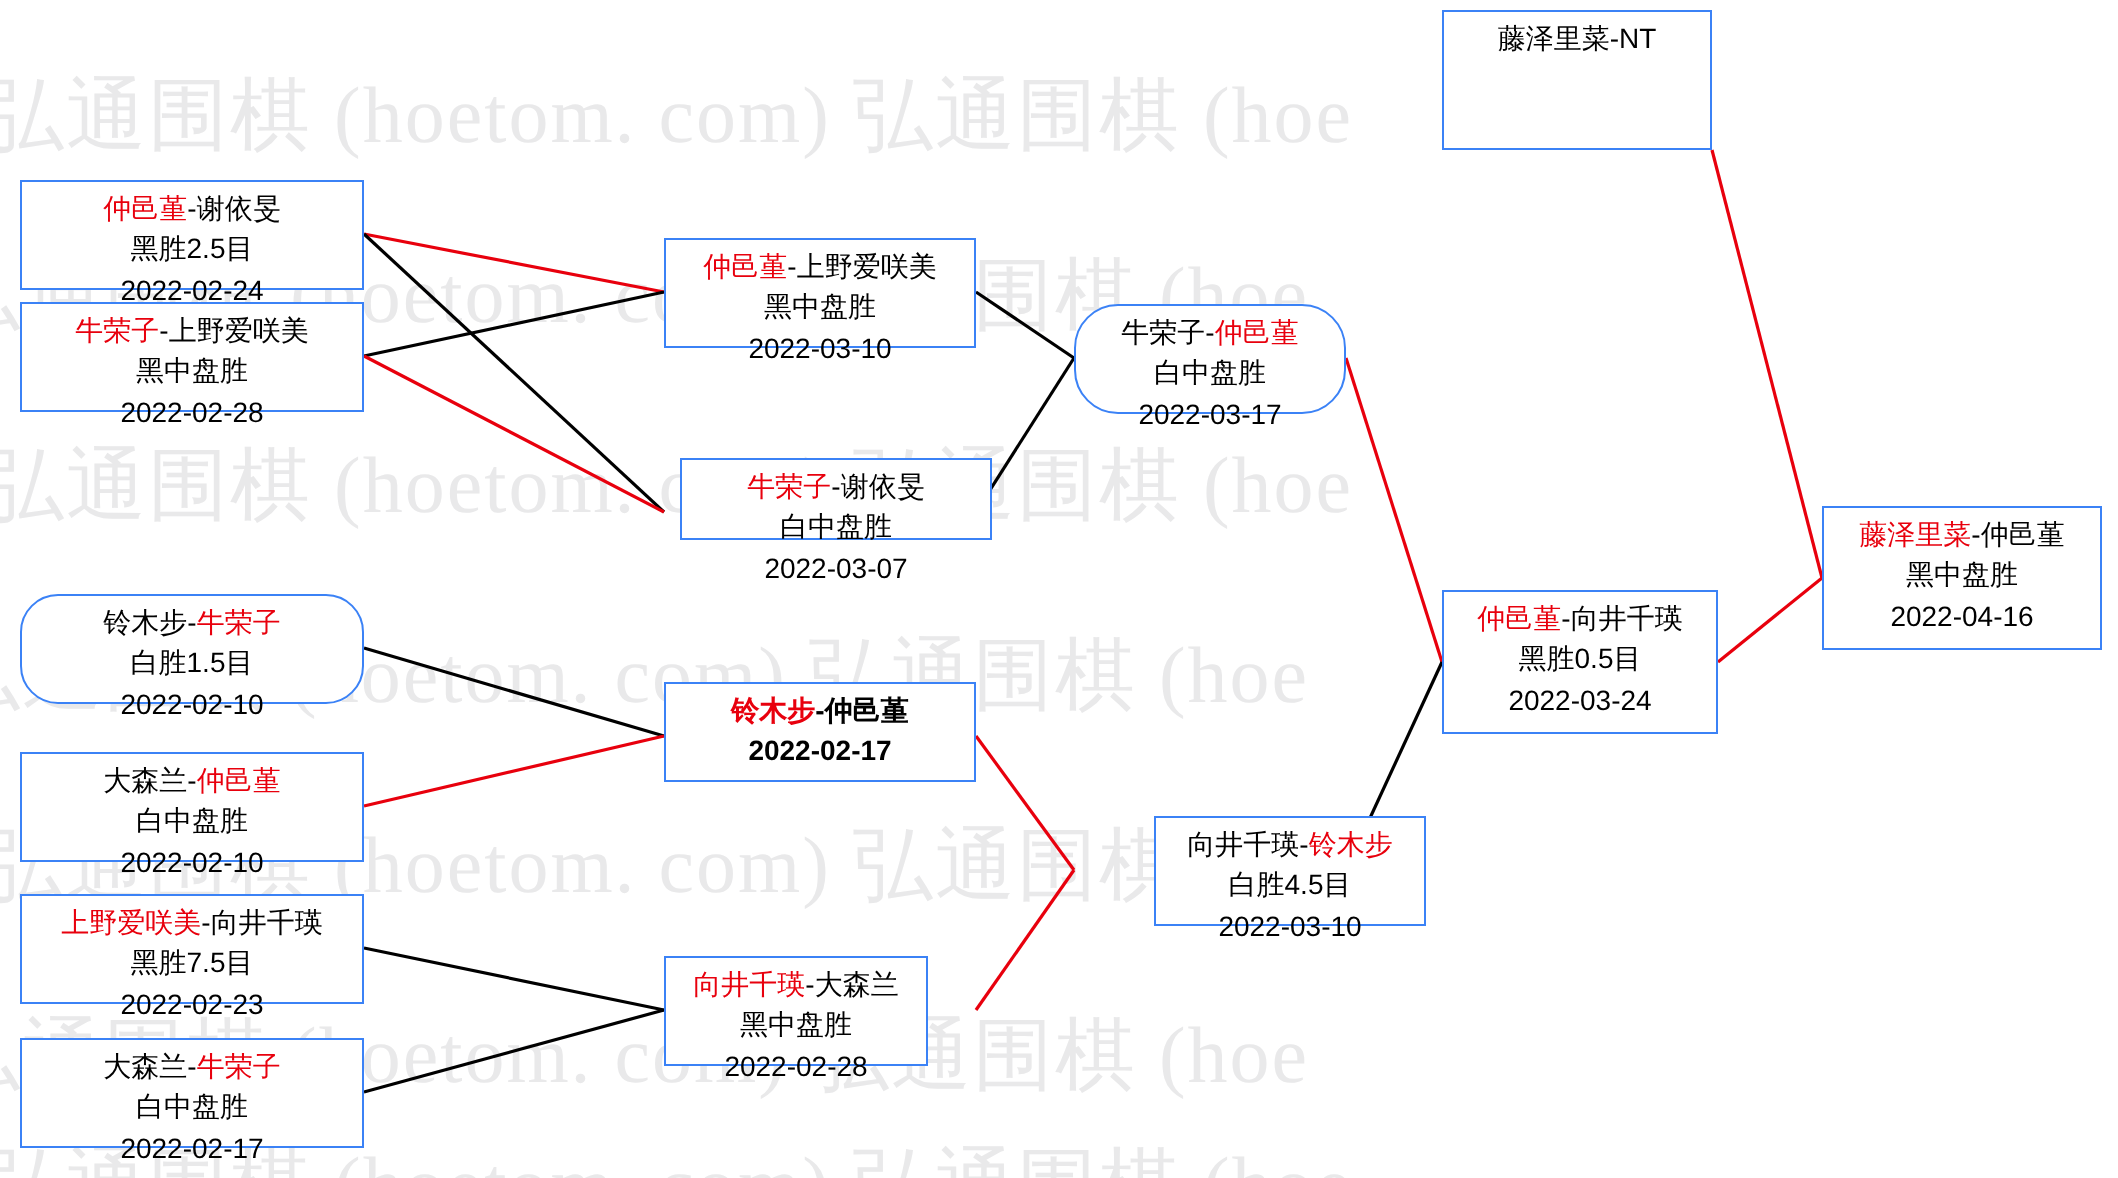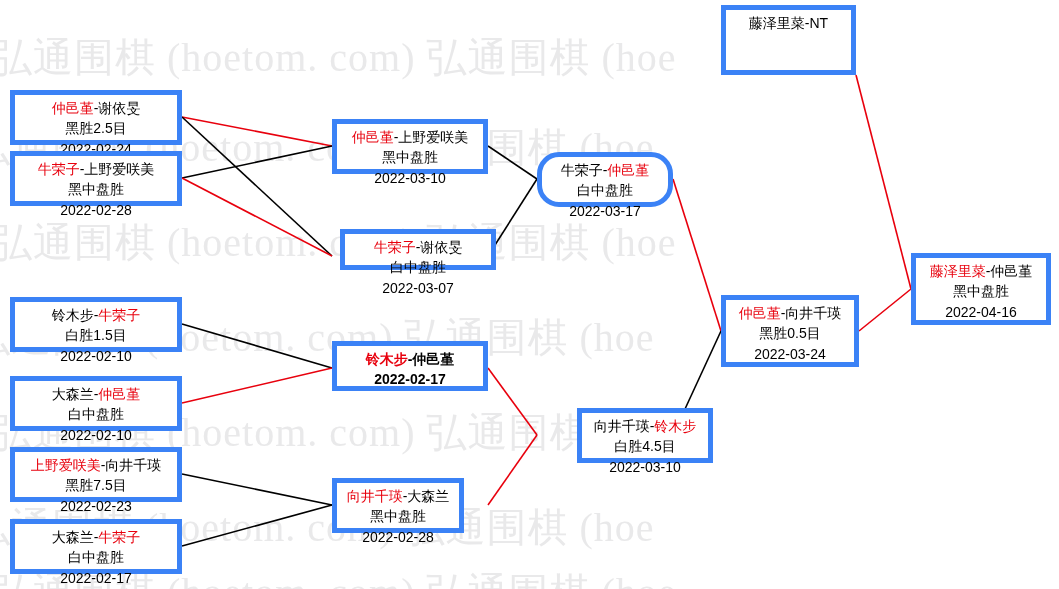--- a/index.html
+++ b/index.html
@@ -33,21 +33,21 @@
     letter-spacing: 1px;
   }
   #edges {
     position: absolute;
     left: 0; top: 0;
     z-index: 1;
   }
   .node {
     position: absolute;
     box-sizing: border-box;
-    border: 5px solid #3b82f6;
+    border: 1px solid #3b82f6;
     background: #ffffff;
     z-index: 2;
     text-align: center;
     font-size: 14px;
     line-height: 1.45;
     color: #000000;
     padding: 3px 6px 4px 6px;
     font-family: "Liberation Sans", sans-serif;
   }
   .node .ln {
@@ -98,21 +98,21 @@
       <div class="node" style="left: 10px; top: 90px; width: 172px; height: 55px;">
         <span class="ln"><span class="red">仲邑堇</span><span class="blk">-</span><span class="blk">谢依旻</span></span>
         <span class="ln">黑胜2.5目</span>
         <span class="ln date">2022-02-24</span>
       </div>
       <div class="node" style="left: 10px; top: 151px; width: 172px; height: 55px;">
         <span class="ln"><span class="red">牛荣子</span><span class="blk">-</span><span class="blk">上野爱咲美</span></span>
         <span class="ln">黑中盘胜</span>
         <span class="ln date">2022-02-28</span>
       </div>
-      <div class="node" style="left: 10px; top: 297px; width: 172px; height: 55px;">
+      <div class="node" style="left: 10px; top: 297px; width: 172px; height: 55px; border-radius: 19px;">
         <span class="ln"><span class="blk">铃木步</span><span class="blk">-</span><span class="red">牛荣子</span></span>
         <span class="ln">白胜1.5目</span>
         <span class="ln date">2022-02-10</span>
       </div>
       <div class="node" style="left: 10px; top: 376px; width: 172px; height: 55px;">
         <span class="ln"><span class="blk">大森兰</span><span class="blk">-</span><span class="red">仲邑堇</span></span>
         <span class="ln">白中盘胜</span>
         <span class="ln date">2022-02-10</span>
       </div>
       <div class="node" style="left: 10px; top: 447px; width: 172px; height: 55px;">

